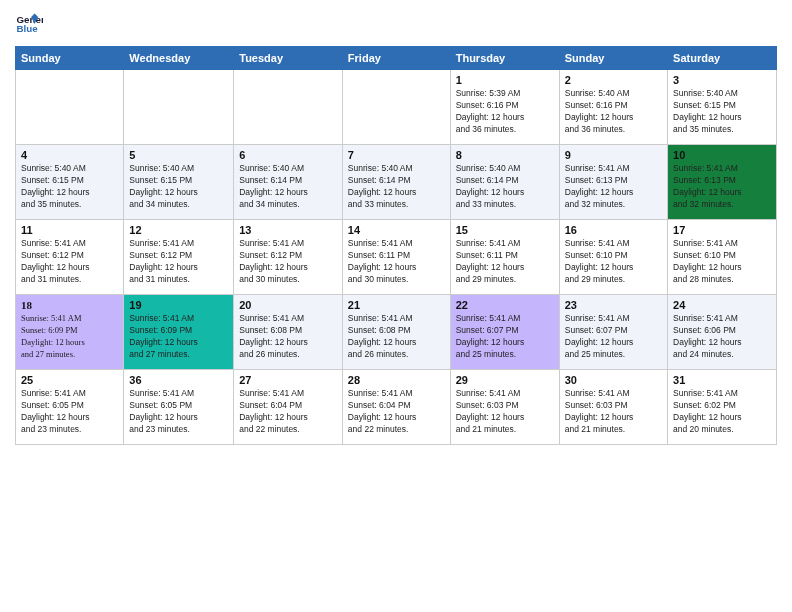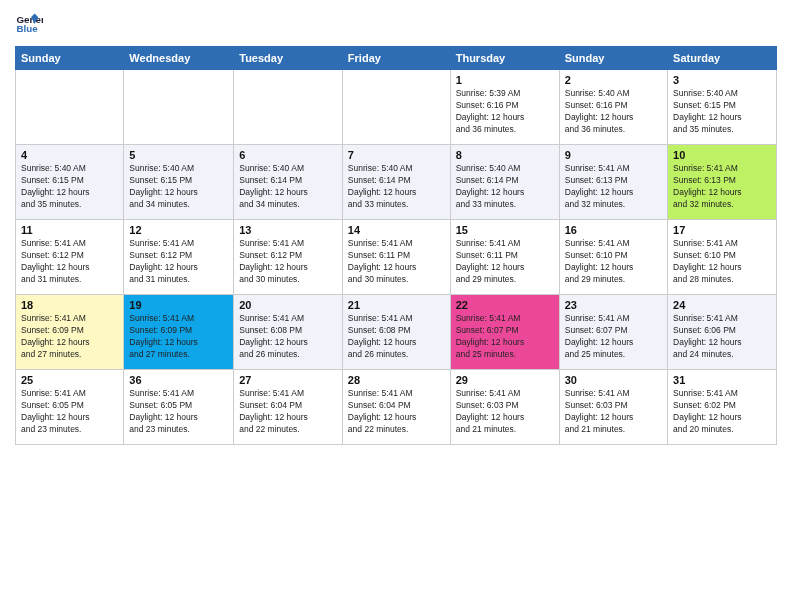--- a/index.html
+++ b/index.html
@@ -181,21 +181,21 @@
 Daylight: 12 hours
 and 33 minutes.</div>
           </td>
           <td style="background: rgb(240, 244, 250);">
             <div class="day-number">9</div>
             <div class="day-info" style="white-space: pre-line;">Sunrise: 5:41 AM
 Sunset: 6:13 PM
 Daylight: 12 hours
 and 32 minutes.</div>
           </td>
-          <td style="background: #bef264;">
+          <td style="background: #15803d;">
             <div class="day-number">10</div>
             <div class="day-info" style="white-space: pre-line;">Sunrise: 5:41 AM
 Sunset: 6:13 PM
 Daylight: 12 hours
 and 32 minutes.</div>
           </td>
         </tr>
         <tr>
           <td>
             <div class="day-number">11</div>
@@ -241,49 +241,49 @@
           </td>
           <td>
             <div class="day-number">17</div>
             <div class="day-info" style="white-space: pre-line;">Sunrise: 5:41 AM
 Sunset: 6:10 PM
 Daylight: 12 hours
 and 28 minutes.</div>
           </td>
         </tr>
         <tr>
-          <td style="background: #fef9c3;">
+          <td style="background: #c4b5fd; font-family: Liberation Serif, serif;">
             <div class="day-number">18</div>
             <div class="day-info" style="white-space: pre-line;">Sunrise: 5:41 AM
 Sunset: 6:09 PM
 Daylight: 12 hours
 and 27 minutes.</div>
           </td>
-          <td style="background: #0ea5e9;">
+          <td style="background: #14b8a6;">
             <div class="day-number">19</div>
             <div class="day-info" style="white-space: pre-line;">Sunrise: 5:41 AM
 Sunset: 6:09 PM
 Daylight: 12 hours
 and 27 minutes.</div>
           </td>
           <td style="background: rgb(240, 244, 250); margin-left: 24px;">
             <div class="day-number">20</div>
             <div class="day-info" style="white-space: pre-line;">Sunrise: 5:41 AM
 Sunset: 6:08 PM
 Daylight: 12 hours
 and 26 minutes.</div>
           </td>
           <td style="background: rgb(240, 244, 250);">
             <div class="day-number">21</div>
             <div class="day-info" style="white-space: pre-line;">Sunrise: 5:41 AM
 Sunset: 6:08 PM
 Daylight: 12 hours
 and 26 minutes.</div>
           </td>
-          <td style="background: #ec4899;">
+          <td style="background: #c4b5fd;">
             <div class="day-number">22</div>
             <div class="day-info" style="white-space: pre-line;">Sunrise: 5:41 AM
 Sunset: 6:07 PM
 Daylight: 12 hours
 and 25 minutes.</div>
           </td>
           <td style="background: rgb(240, 244, 250);">
             <div class="day-number">23</div>
             <div class="day-info" style="white-space: pre-line;">Sunrise: 5:41 AM
 Sunset: 6:07 PM

